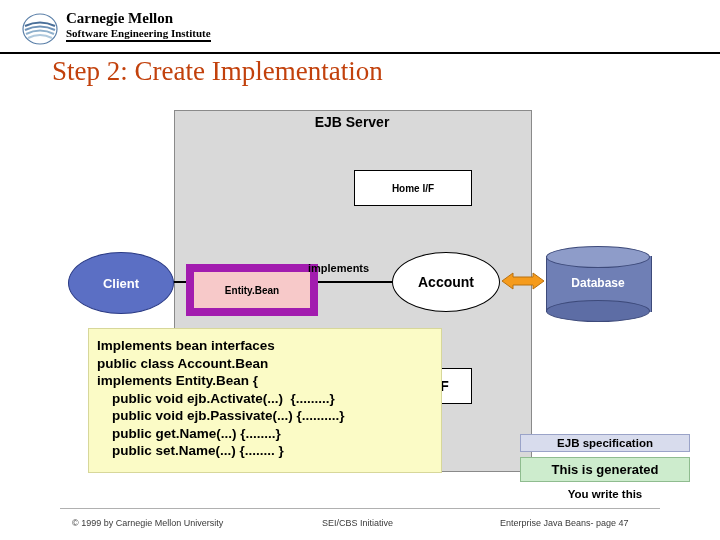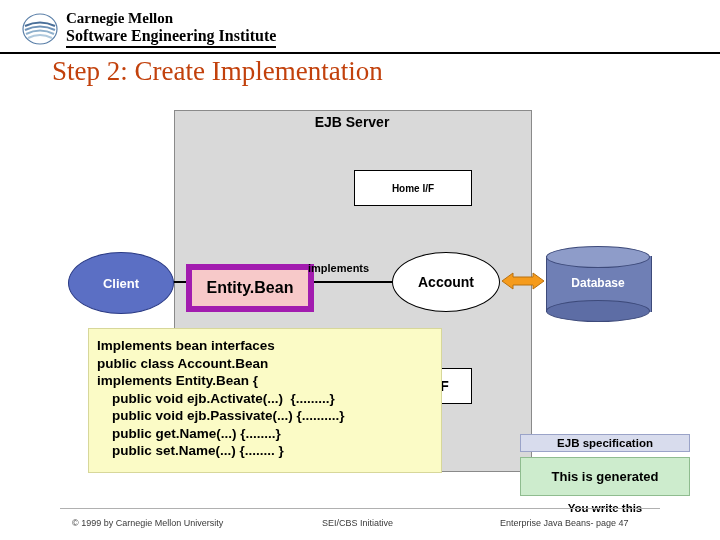--- a/index.html
+++ b/index.html
@@ -45,21 +45,21 @@
     font-weight: bold;
     color: #000000;
     letter-spacing: 0px;
     white-space: nowrap;
   }
   .logo-sei {
     position: absolute;
     left: 44px;
     top: 17px;
     font-family: "Liberation Serif", serif;
-    font-size: 16px;
+    font-size: 11px;
     font-weight: bold;
     color: #000000;
     white-space: nowrap;
     border-bottom: 2px solid #000;
     padding-bottom: 1px;
   }
   .header-rule {
     position: absolute;
     left: 0;
     top: 52px;
@@ -153,25 +153,25 @@
   }
 
   
   .entity-bean {
     position: absolute;
     left: 186px;
     top: 264px;
     width: 116px;
     height: 36px;
     background: #f7c9c9;
-    border: 6px solid #a21caf;
+    border: 8px solid #a21caf;
     display: flex;
     align-items: center;
     justify-content: center;
-    font-size: 16px;
+    font-size: 10px;
     font-weight: bold;
     color: #000000;
   }
 
   
   .account {
     position: absolute;
     left: 392px;
     top: 252px;
     width: 106px;
@@ -311,21 +311,21 @@
     padding: 2px 0;
   }
   .legend-generated {
     margin-top: 5px;
     background: #cdeccd;
     border: 1px solid #8fbc8f;
     text-align: center;
     font-size: 13px;
     font-weight: bold;
     color: #000000;
-    padding: 11px 0;
+    padding: 4px 0;
   }
   .legend-youwrite {
     margin-top: 6px;
     text-align: center;
     font-size: 11.5px;
     font-weight: bold;
     color: #000000;
   }
 
   

